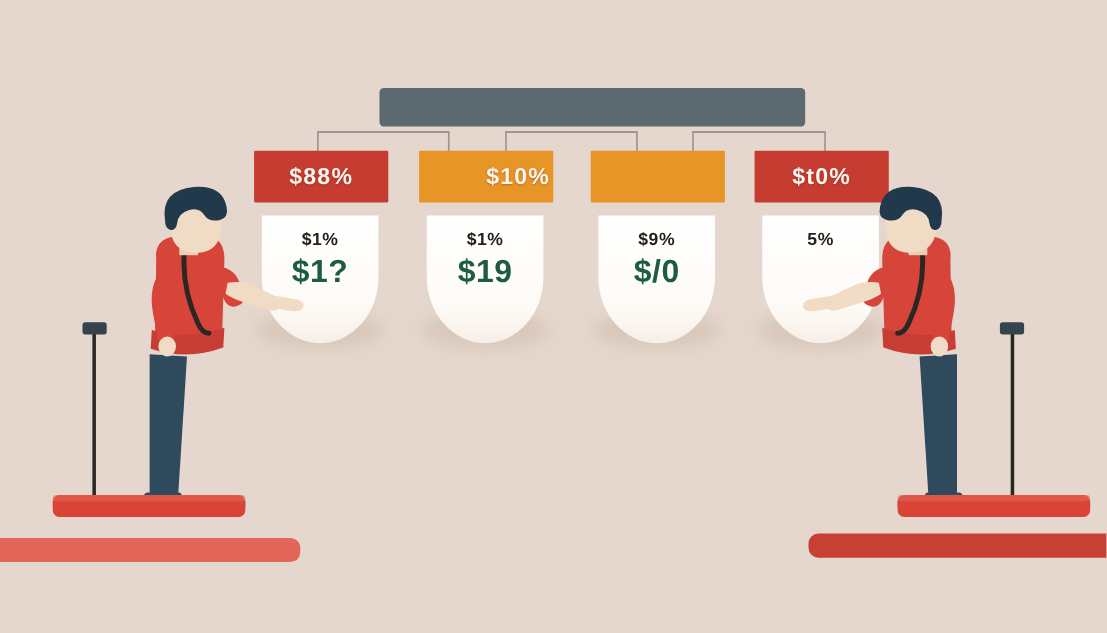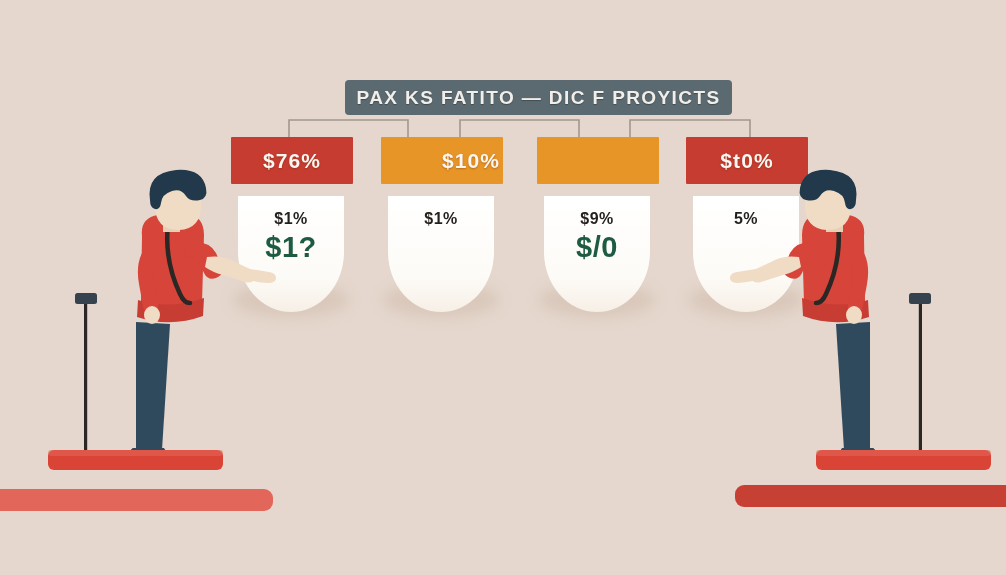--- a/index.html
+++ b/index.html
@@ -232,29 +232,29 @@
       <rect x="816" y="455" width="175" height="7" fill="#2b2724" opacity="0.55"></rect>
       <rect x="816" y="450" width="175" height="20" rx="6" fill="#d94436"></rect>
       <rect x="816" y="450" width="175" height="6" rx="3" fill="#e2675a" opacity="0.55"></rect>
 
       <rect x="735" y="485" width="281" height="22" rx="9" fill="#c64034"></rect>
     </g>
 
     <rect x="0" y="0" width="1006" height="575" fill="none"></rect>
   </svg>
 
-  <div class="htxt hdr-title">PAX KS FATITO  — DIC F PROYICTS</div>
-
-  <div class="htxt box-label" style="left:231px; top:148px; width:122px;">$76%</div>
+
+  <div class="htxt box-label" style="left:231px; top:148px; width:122px;">$88%</div>
   <div class="htxt box-label" style="left:381px; top:148px; width:122px;padding-left:29px;">$10%</div>
   <div class="htxt box-label" style="left:686px; top:148px; width:122px;">$t0%</div>
 
   <div class="htxt shield-pct" style="left:238px; top:210px; width:106px;">$1%</div>
   <div class="htxt shield-amt" style="left:238px; top:231px; width:106px;">$1?</div>
 
   <div class="htxt shield-pct" style="left:388px; top:210px; width:106px;">$1%</div>
+  <div class="htxt shield-amt" style="left:388px; top:231px; width:106px;">$19</div>
 
   <div class="htxt shield-pct" style="left:544px; top:210px; width:106px;">$9%</div>
   <div class="htxt shield-amt" style="left:544px; top:231px; width:106px;">$/0</div>
 
   <div class="htxt shield-pct" style="left:693px; top:210px; width:106px;">5%</div>
 
 </div>
 
 </body></html>

